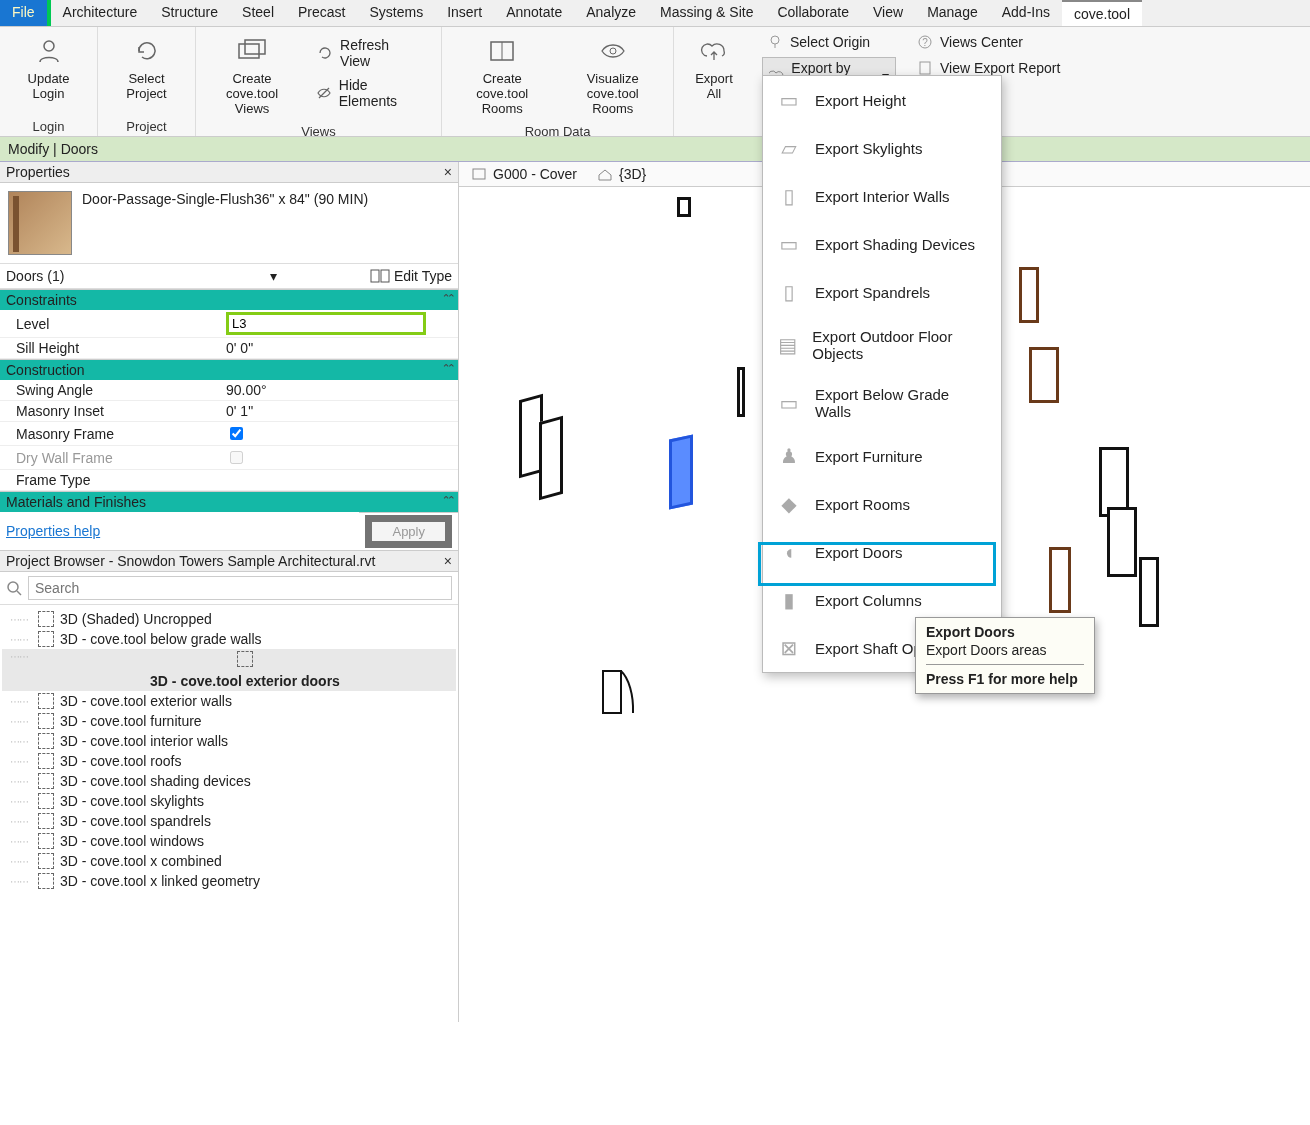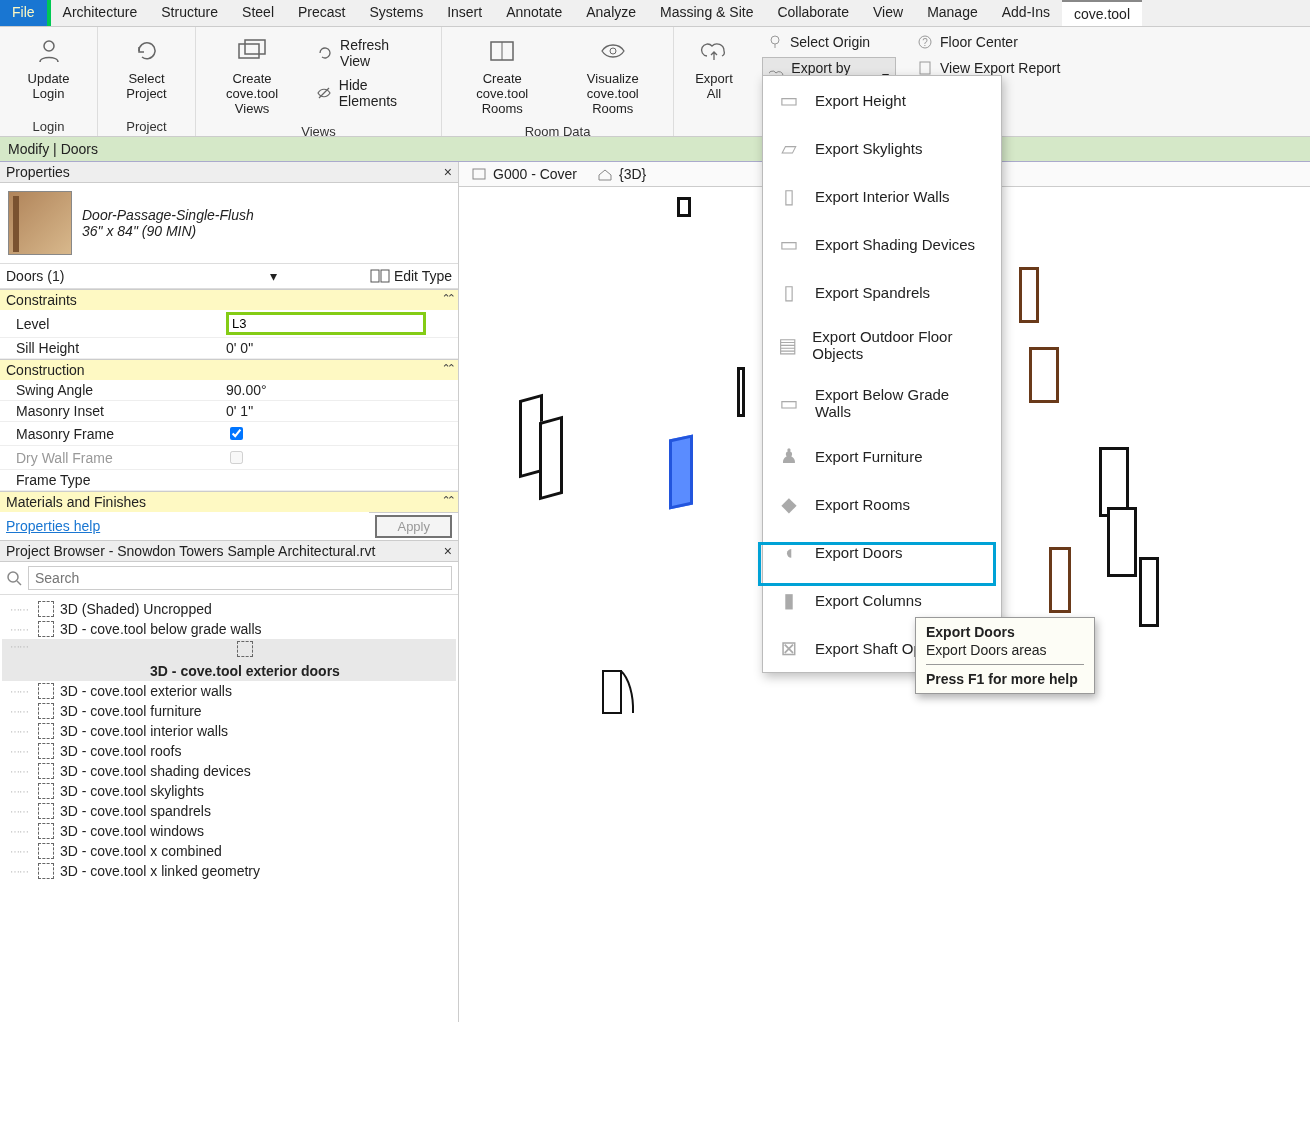--- a/index.html
+++ b/index.html
@@ -18,36 +18,36 @@
   .small-btn .icon { width: 18px; height: 18px; display: flex; align-items: center; justify-content: center; }
   .ribbon-stack { display: flex; flex-direction: column; gap: 4px; padding: 4px 6px; }
   .modify-bar { background: #d5e8c8; border-bottom: 1px solid #aac; padding: 4px 8px; font-size: 14px; }
   .workspace { display: flex; height: 860px; }
   .left-col { width: 458px; display: flex; flex-direction: column; }
   .panel-title { background: #eee; border-bottom: 1px solid #ccc; padding: 2px 6px; display: flex; justify-content: space-between; align-items: center; font-size: 14px; }
   .panel-title .x { cursor: pointer; font-size: 14px; color: #333; }
   .prop-preview { display: flex; gap: 10px; padding: 8px; border-bottom: 1px solid #ddd; }
   .door-thumb { width: 64px; height: 64px; background: linear-gradient(135deg,#b0845a,#d8b88c); border: 1px solid #888; position: relative; }
   .door-thumb::before { content:""; position:absolute; left:4px; top:4px; width:6px; height:56px; background:#7a5230; }
-  .prop-preview .info { display: flex; flex-direction: column; justify-content: center; font-size: 14px; font-style: italic; }
+  .prop-preview .info { display: flex; flex-direction: row; justify-content: center; font-size: 14px; }
   .type-row { display: flex; align-items: center; border-bottom: 1px solid #ddd; padding: 4px 6px; }
   .type-combo { flex: 1; border: 0; font-size: 14px; }
   .type-combo .combo { display: inline-block; width: 260px; }
   .edit-type { display: flex; align-items: center; gap: 4px; cursor: pointer; font-size: 14px; }
-  .section-head { background: #fef9c3; padding: 2px 6px; font-size: 14px; border-top: 1px solid #ccc; display: flex; justify-content: space-between; }
+  .section-head { background: #14b8a6; padding: 2px 6px; font-size: 14px; border-top: 1px solid #ccc; display: flex; justify-content: space-between; }
   .section-head .carets { letter-spacing: -4px; font-size: 11px; color: #444; }
   .prop-row { display: flex; align-items: center; padding: 2px 6px; font-size: 14px; border-bottom: 1px solid #eee; }
   .prop-row.indent { padding-left: 16px; }
   .prop-row .k { width: 210px; }
   .prop-row .v { flex: 1; }
   .prop-row input[type=text] { width: 200px; border: 3px solid #84cc16; font-size: 13px; padding: 1px 3px; }
   .prop-row input[type=checkbox] { }
   .prop-help { color: #1976d2; text-decoration: underline; padding: 2px 6px; font-size: 14px; }
   .apply-row { display: flex; justify-content: flex-end; padding: 2px 6px; border-top: 1px solid #ccc; }
-  .apply-btn { border: 2px solid #737373; background: #f4f4f4; color: #999; padding: 2px 20px; font-size: 13px; }
+  .apply-btn { border: 7px solid #737373; background: #f4f4f4; color: #999; padding: 2px 20px; font-size: 13px; }
   .browser-title { border-top: 1px solid #ccc; }
   .search-row { padding: 4px 6px; display: flex; align-items: center; gap: 6px; border-bottom: 1px solid #ddd; }
   .search-row input { flex: 1; border: 1px solid #ccc; padding: 3px 6px; font-size: 14px; }
   .tree { padding: 4px 2px; overflow-y: auto; font-size: 14px; position: relative; }
   .tree-item { display: flex; align-items: center; gap: 6px; padding: 2px 4px 2px 36px; position: relative; cursor: pointer; }
   .tree-item::before { content: "⋯⋯"; position: absolute; left: 8px; color: #bbb; font-size: 10px; letter-spacing: -1px; }
   .tree-item .tico { width: 16px; height: 16px; border: 1px dashed #666; }
   .tree-item.selected { background: #e8e8e8; flex-direction: column; }
   .tree-item.selected .txt { font-weight: 600; }
   .tree-highlight { position: absolute; border: 3px solid #00a2d6; pointer-events: none; }
@@ -215,21 +215,21 @@
     </div>
   </div>
   <div class="right-stack" style="width:170px">
     <div class="small-btn">
       <span class="icon">
           <svg width="16" height="16">
             <circle cx="8" cy="8" r="6" fill="none" stroke="#999"></circle>
             <text x="8" y="12" font-size="10" text-anchor="middle" fill="#999">?</text>
           </svg>
         </span>
-      <span>Floor Center</span>
+      <span>Views Center</span>
     </div>
     <div class="small-btn">
       <span class="icon">
           <svg width="16" height="16">
             <rect x="3" y="2" width="10" height="12" fill="none" stroke="#999"></rect>
           </svg>
         </span>
       <span>View Export Report</span>
     </div>
   </div>

